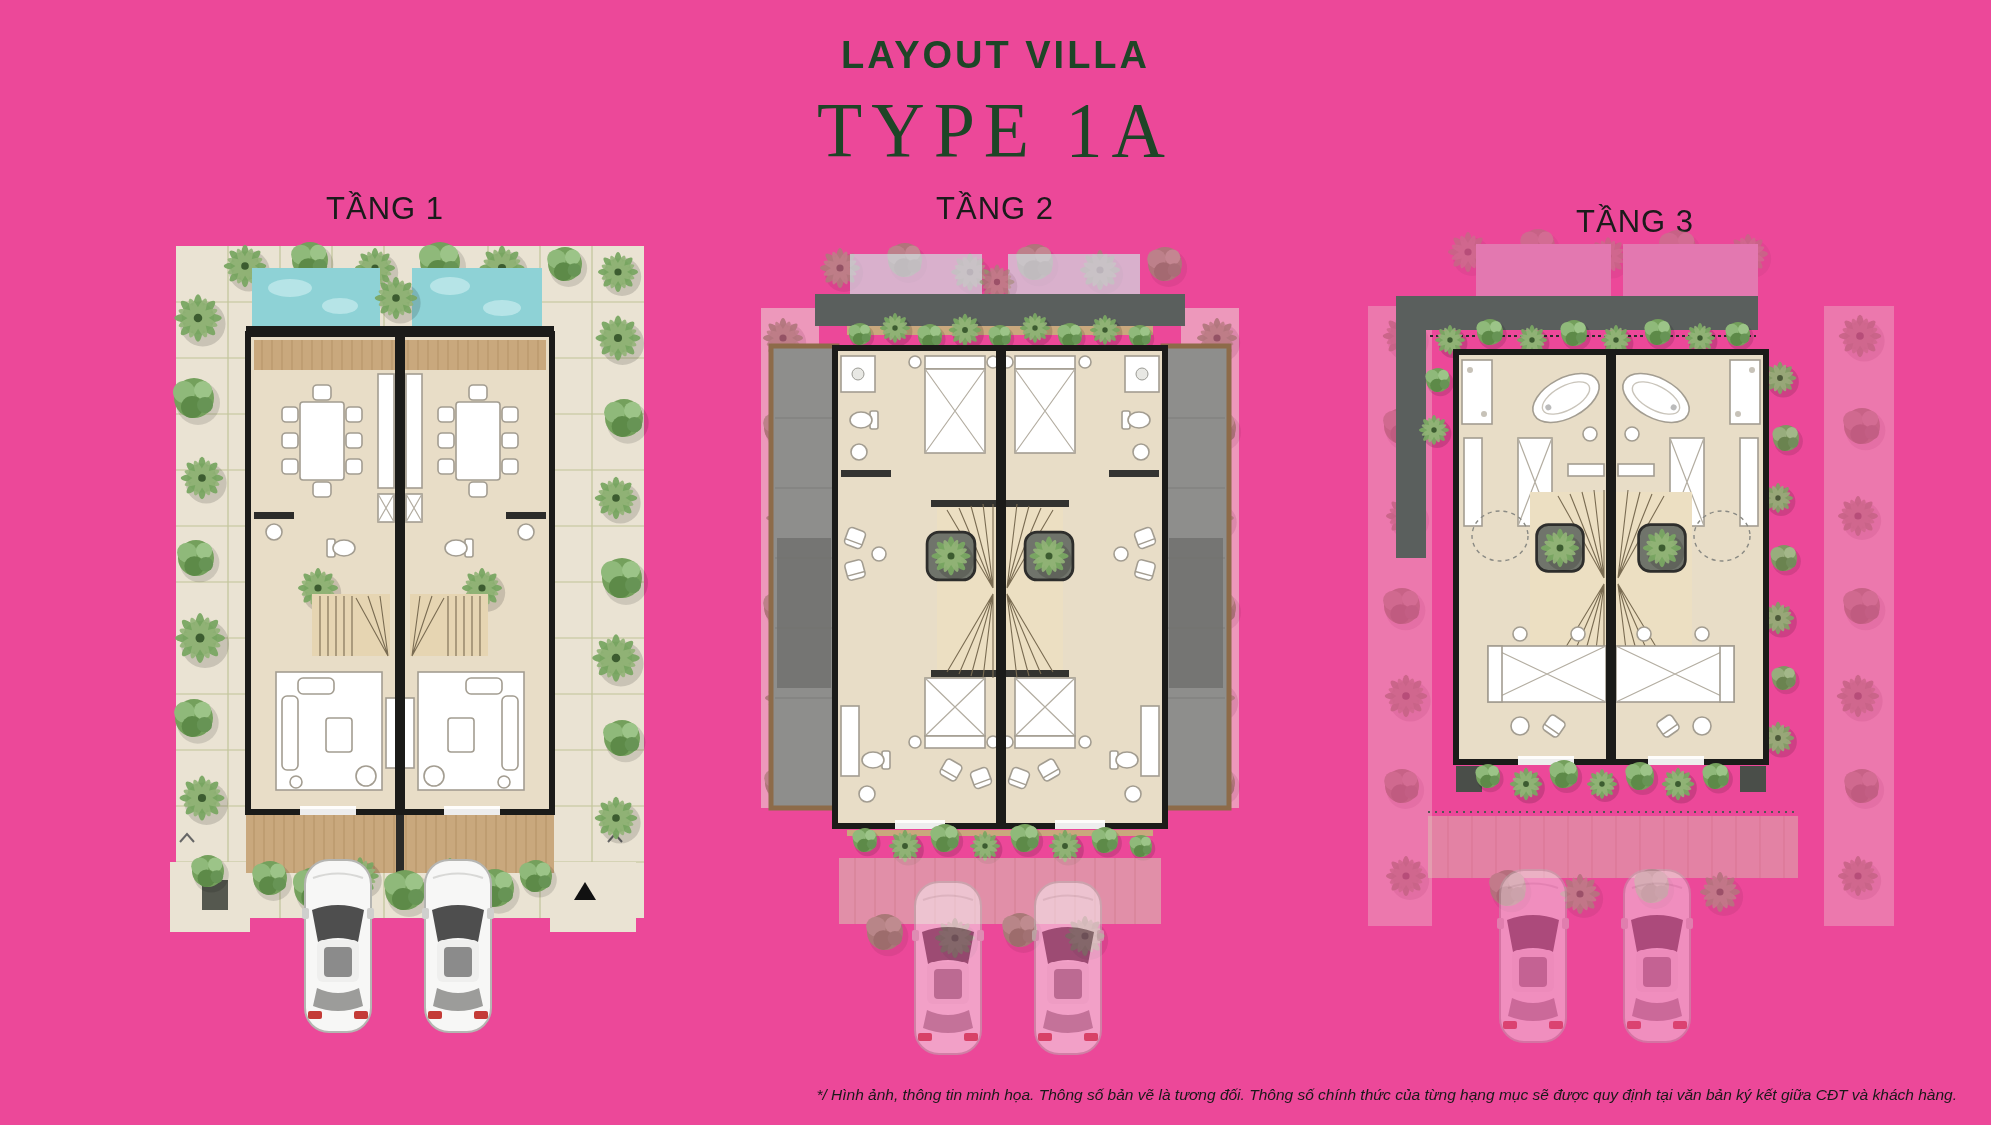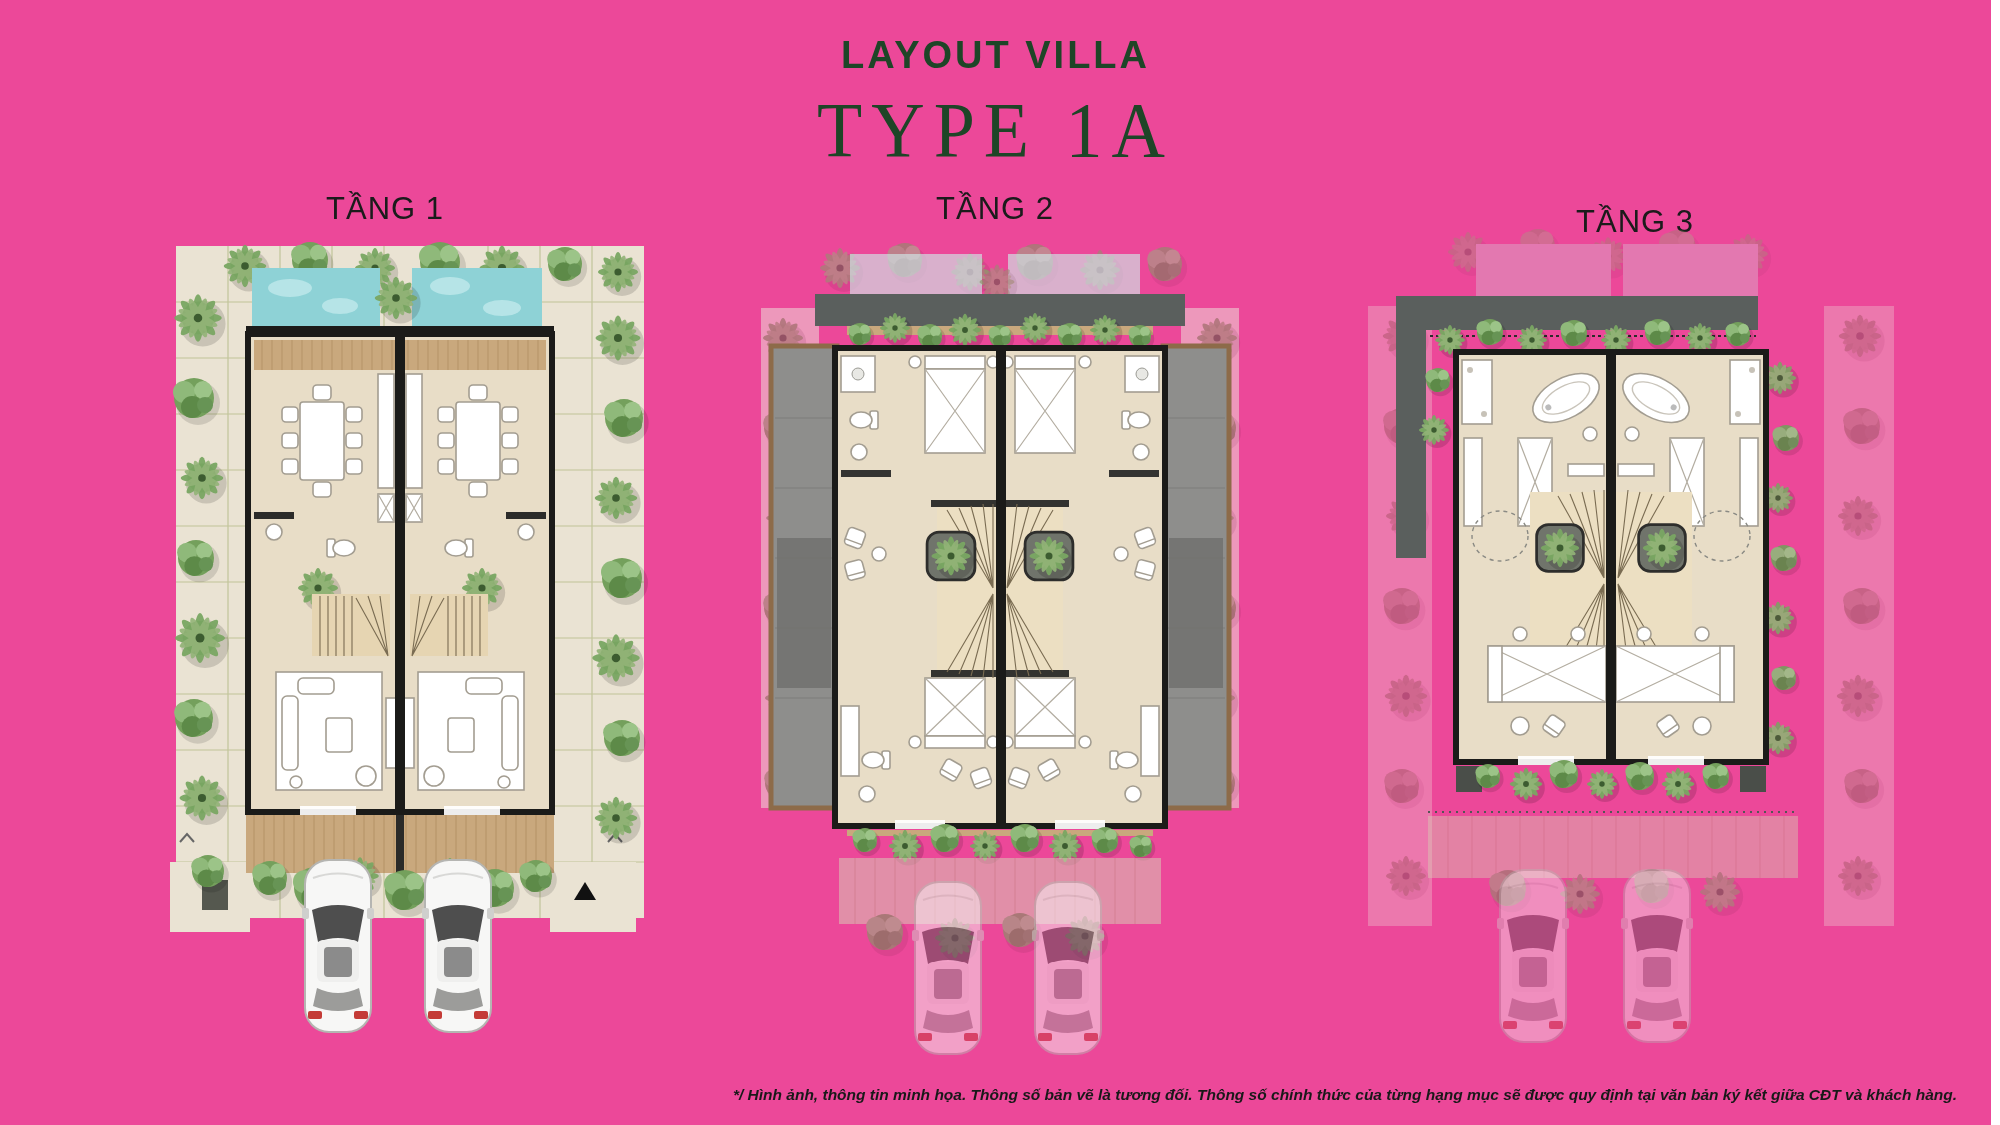--- a/index.html
+++ b/index.html
@@ -21,21 +21,21 @@
   .floor-label{position:absolute;transform:translateX(-50%);font-size:31px;font-weight:500;
          letter-spacing:1px;color:var(--floor-label);white-space:nowrap;}
   #floor-label-1{left:385px;top:191px;}
   #floor-label-2{left:995px;top:191px;}
   #floor-label-3{left:1635px;top:188px;margin-top:16px;}
   .plan{position:absolute;}
   #plan1{left:150px;top:226px;}
   #plan2{left:755px;top:238px;}
   #plan3{left:1368px;top:226px;}
   .disclaimer{position:absolute;right:34px;top:1086px;font-size:15.5px;font-style:italic;
-         font-weight:700;color:var(--disclaimer);}
+         font-weight:400;color:var(--disclaimer);}
   
   .pool{fill:var(--pool-water);}
   .poolghost{fill:var(--pool-ghost);}
   .wallf{fill:var(--wall);}
   .floorfill{fill:var(--floor-fill);}
   .deck{fill:var(--deck-wood);}
   .paving{fill:var(--paving);}
   .grout{stroke:var(--paving-grout);stroke-width:1.2;opacity:.75;}
   .roof{fill:var(--roof-gray);}
   .balc{fill:var(--balcony-gray);}

